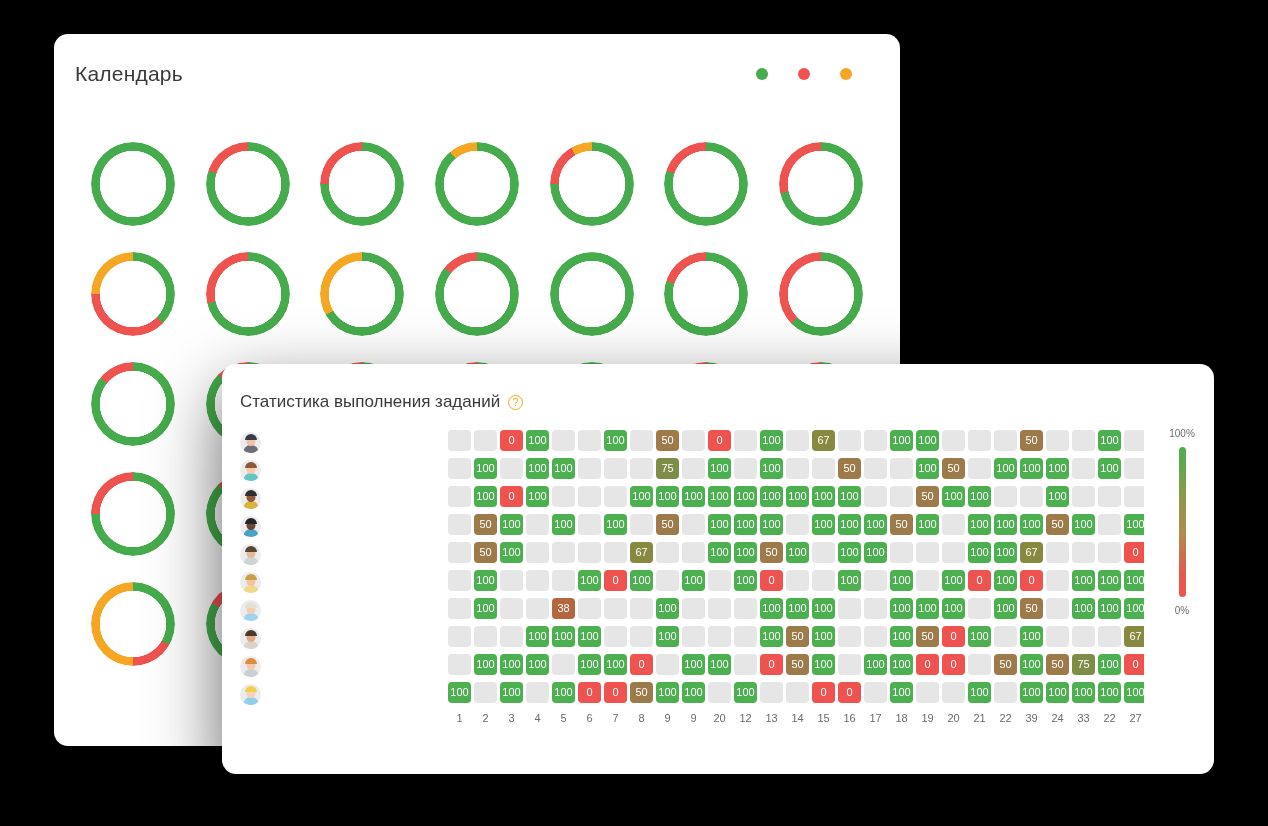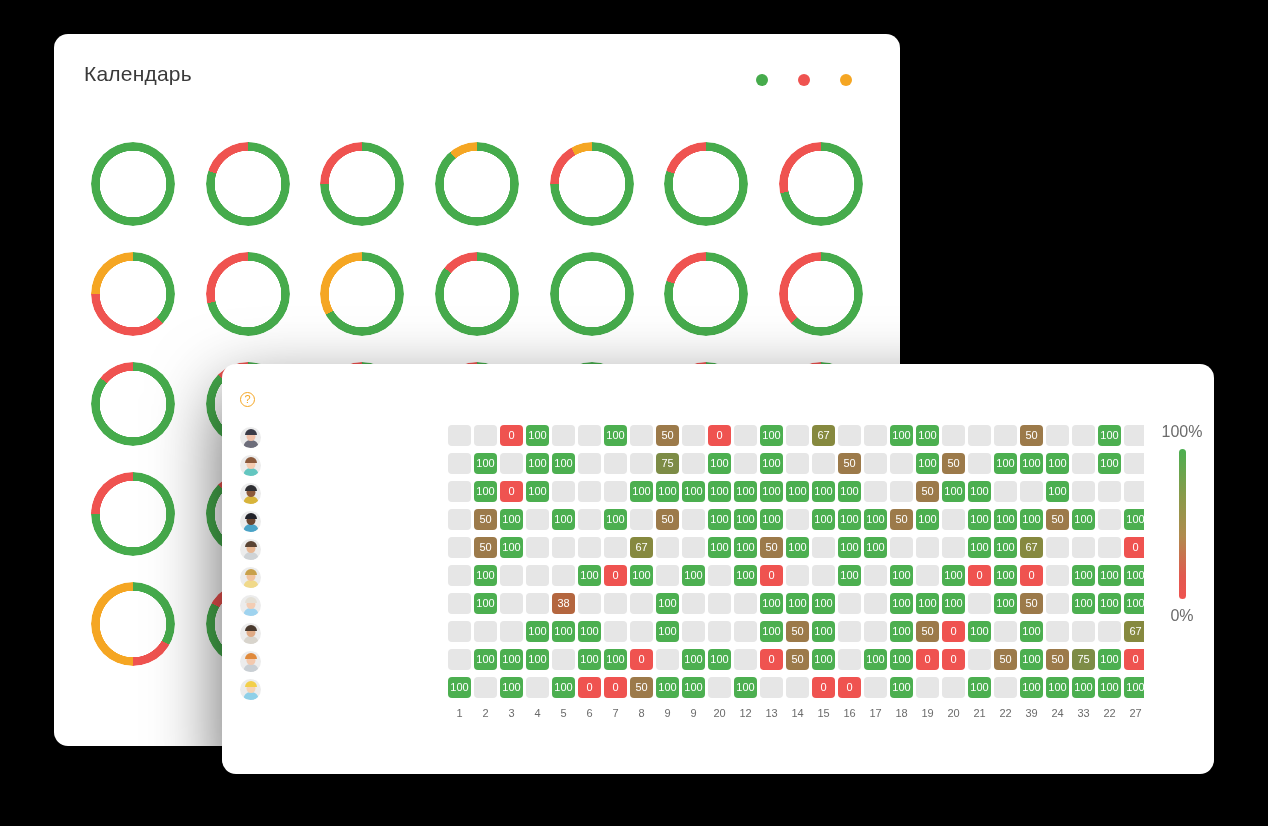--- a/index.html
+++ b/index.html
@@ -17,22 +17,22 @@
     background: #ffffff;
     border-radius: 14px;
   }
   #calendar-card {
     left: 54px; top: 34px;
     width: 846px; height: 712px;
     box-shadow: 0 22px 60px rgba(0,0,0,0.55);
     overflow: hidden;
   }
   .cal-head {
-    display: flex; align-items: flex-end;
-    padding: 28px 30px 0 30px;
+    display: flex; align-items: center;
+    padding: 28px 30px 0 21px;
   }
   .cal-title {
     font-size: 21px; color: #3a3a3a; letter-spacing: .2px;
     white-space: nowrap;
   }
   .cal-legend {
     margin-left: auto; display: flex; align-items: center; gap: 22px;
     padding-right: 10px;
   }
   .lg { display: flex; align-items: center; gap: 8px; }
@@ -130,21 +130,21 @@
   .axis-lbl {
     width: 23px; flex: 0 0 23px; text-align: center;
     font-size: 11px; color: #6b6b6b;
   }
 
   .scale-col {
     width: 64px; flex: 0 0 64px;
     display: flex; flex-direction: column; align-items: center;
     padding-top: 2px; margin-left: 6px;
   }
-  .scale-top, .scale-bot { font-size: 16px; color: #6b6b6b; }
+  .scale-top, .scale-bot { font-size: 10px; color: #6b6b6b; }
   .scale-bar {
     width: 7px; height: 150px; border-radius: 4px; margin: 8px 0;
     background: linear-gradient(to bottom, #4CAF50 0%, #8a9a4a 32%, #b08b4e 58%, #e2594f 85%, #ef5350 100%);
   }
 </style>
 </head>
 <body>
 
 <div id="root">
 
@@ -530,20 +530,21 @@
           <div class="day"></div>
           <div class="day"></div>
           <div class="day"></div>
           <div class="day"></div>
         </div>
       </div>
   </div>
 
   <div class="card" id="stats-card">
     <div class="stats-head">
+      <div class="stats-title">Статистика выполнения заданий</div>
       <div class="help-icon">?</div>
     </div>
 
     <div class="stats-body">
       <div class="names-col" id="names-col">
           <div class="name-row">
             <span class="avatar">
               <span class="body" style="background:#6d6d7a"></span>
               <span class="face" style="background:#f0c0a8"></span>
               <span class="hair" style="background:#3b3b47"></span>

